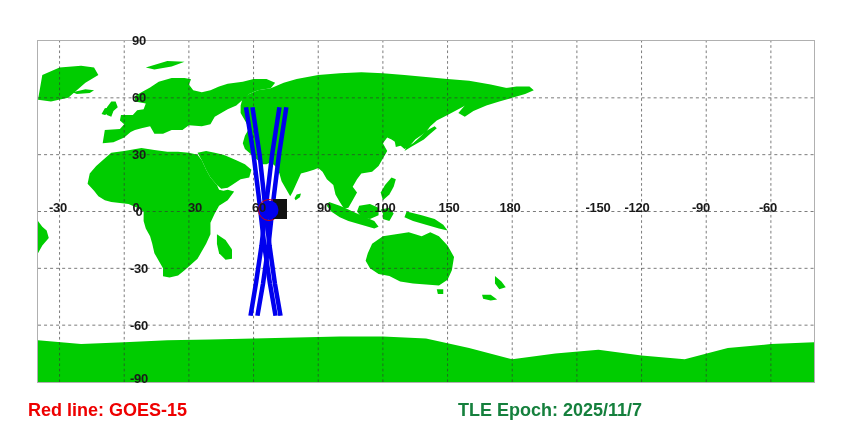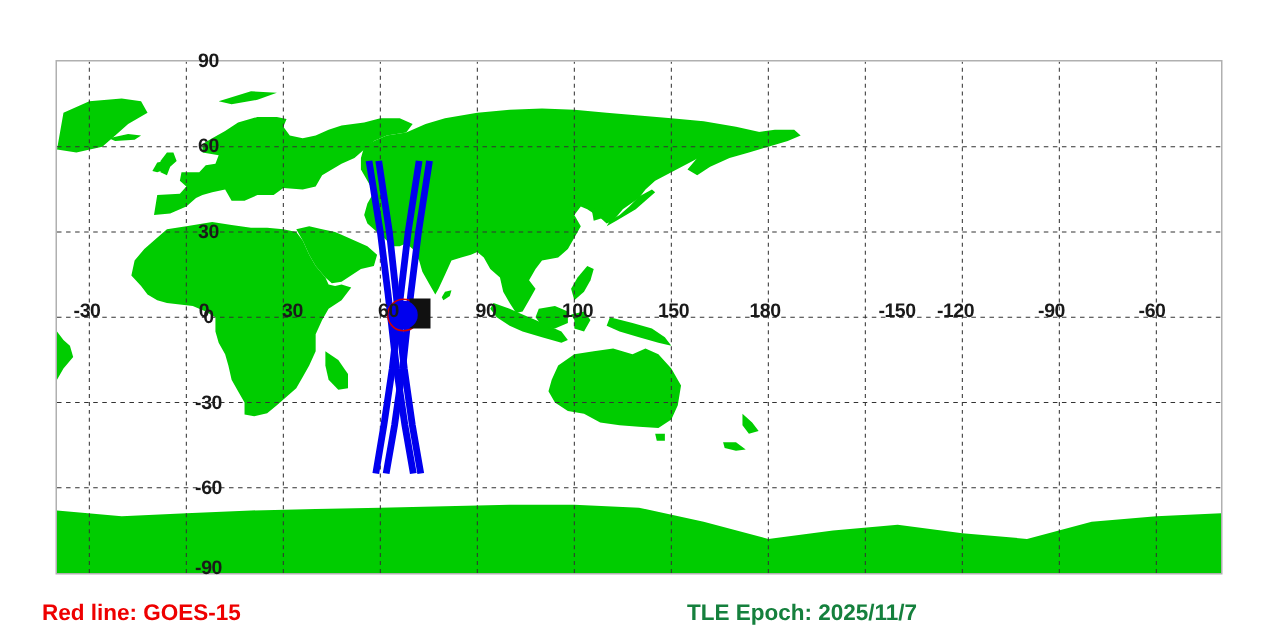--- a/index.html
+++ b/index.html
@@ -88,21 +88,21 @@
   #legend {
     position: absolute;
     left: 0;
     top: 392px;
     width: 850px;
     height: 33px;
   }
   .legend-entry {
     position: absolute;
     font-family: "Liberation Sans", sans-serif;
-    font-size: 15px;
+    font-size: 18px;
     font-weight: bold;
     white-space: nowrap;
     line-height: 1;
     top: 9px;
   }
   #legend-red   { left: 28px;  color: #ee0000; }
   #legend-blue  { left: 251px; color: #0000ee; }
   #legend-epoch { left: 458px; color: #15803d; }
 </style>
 </head>

